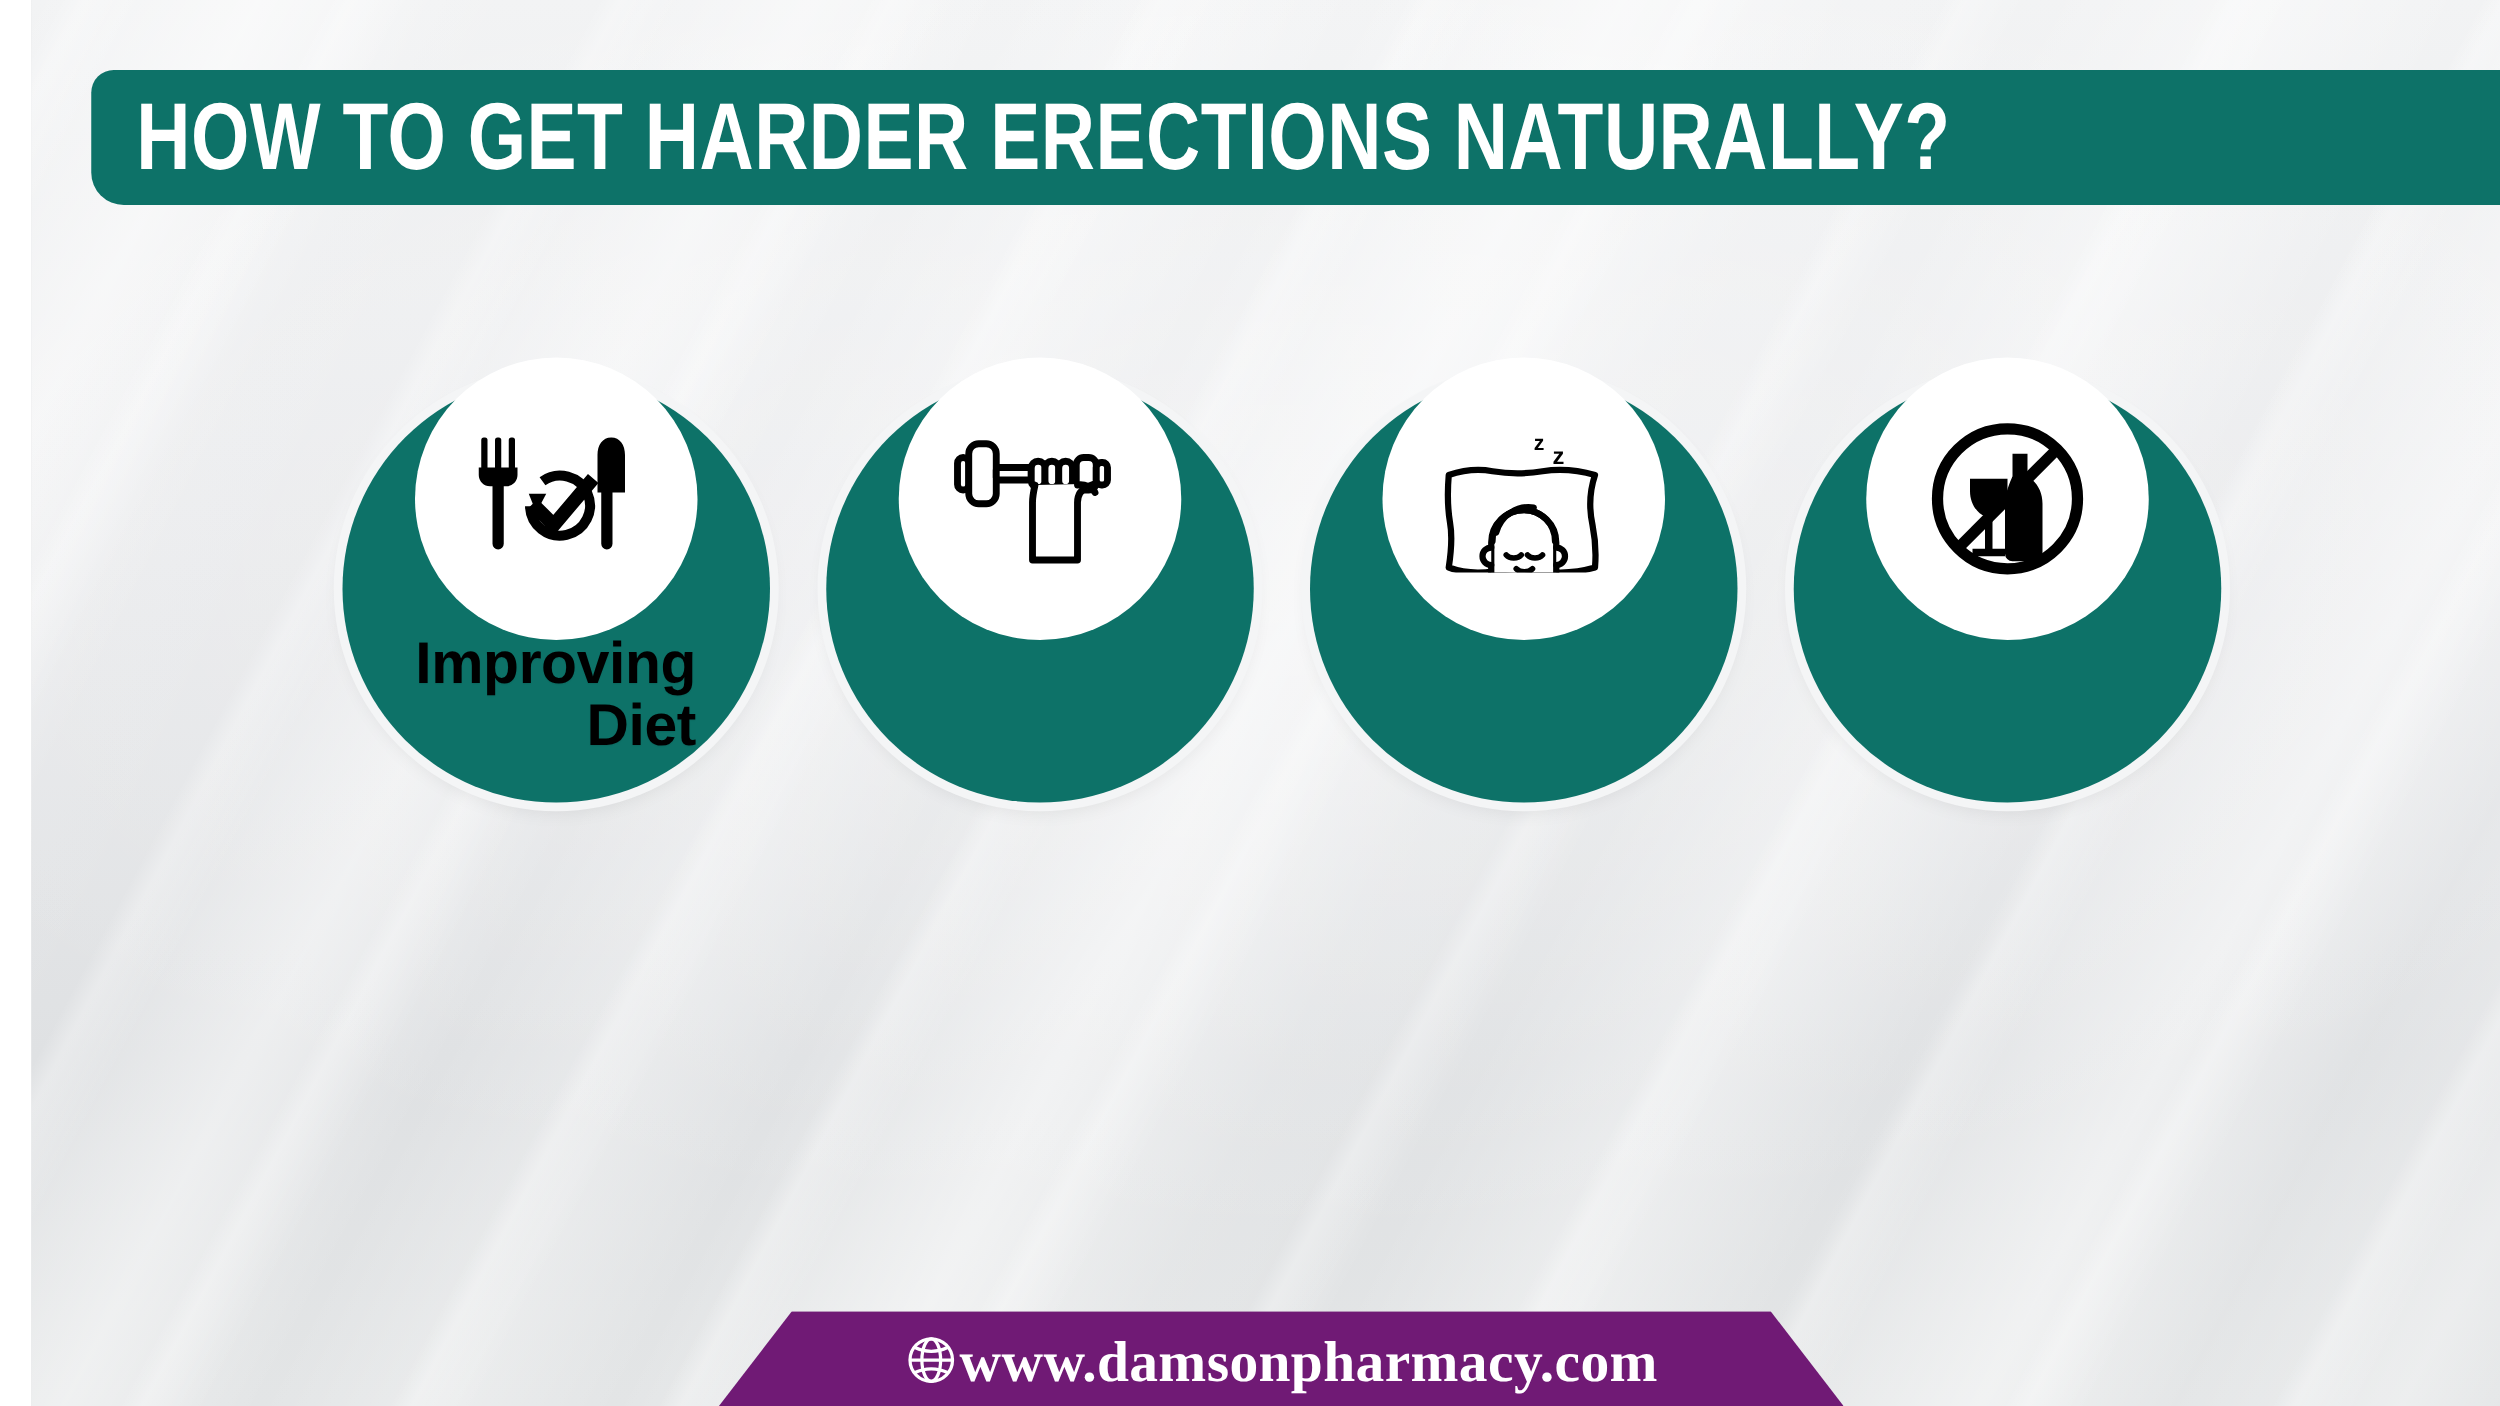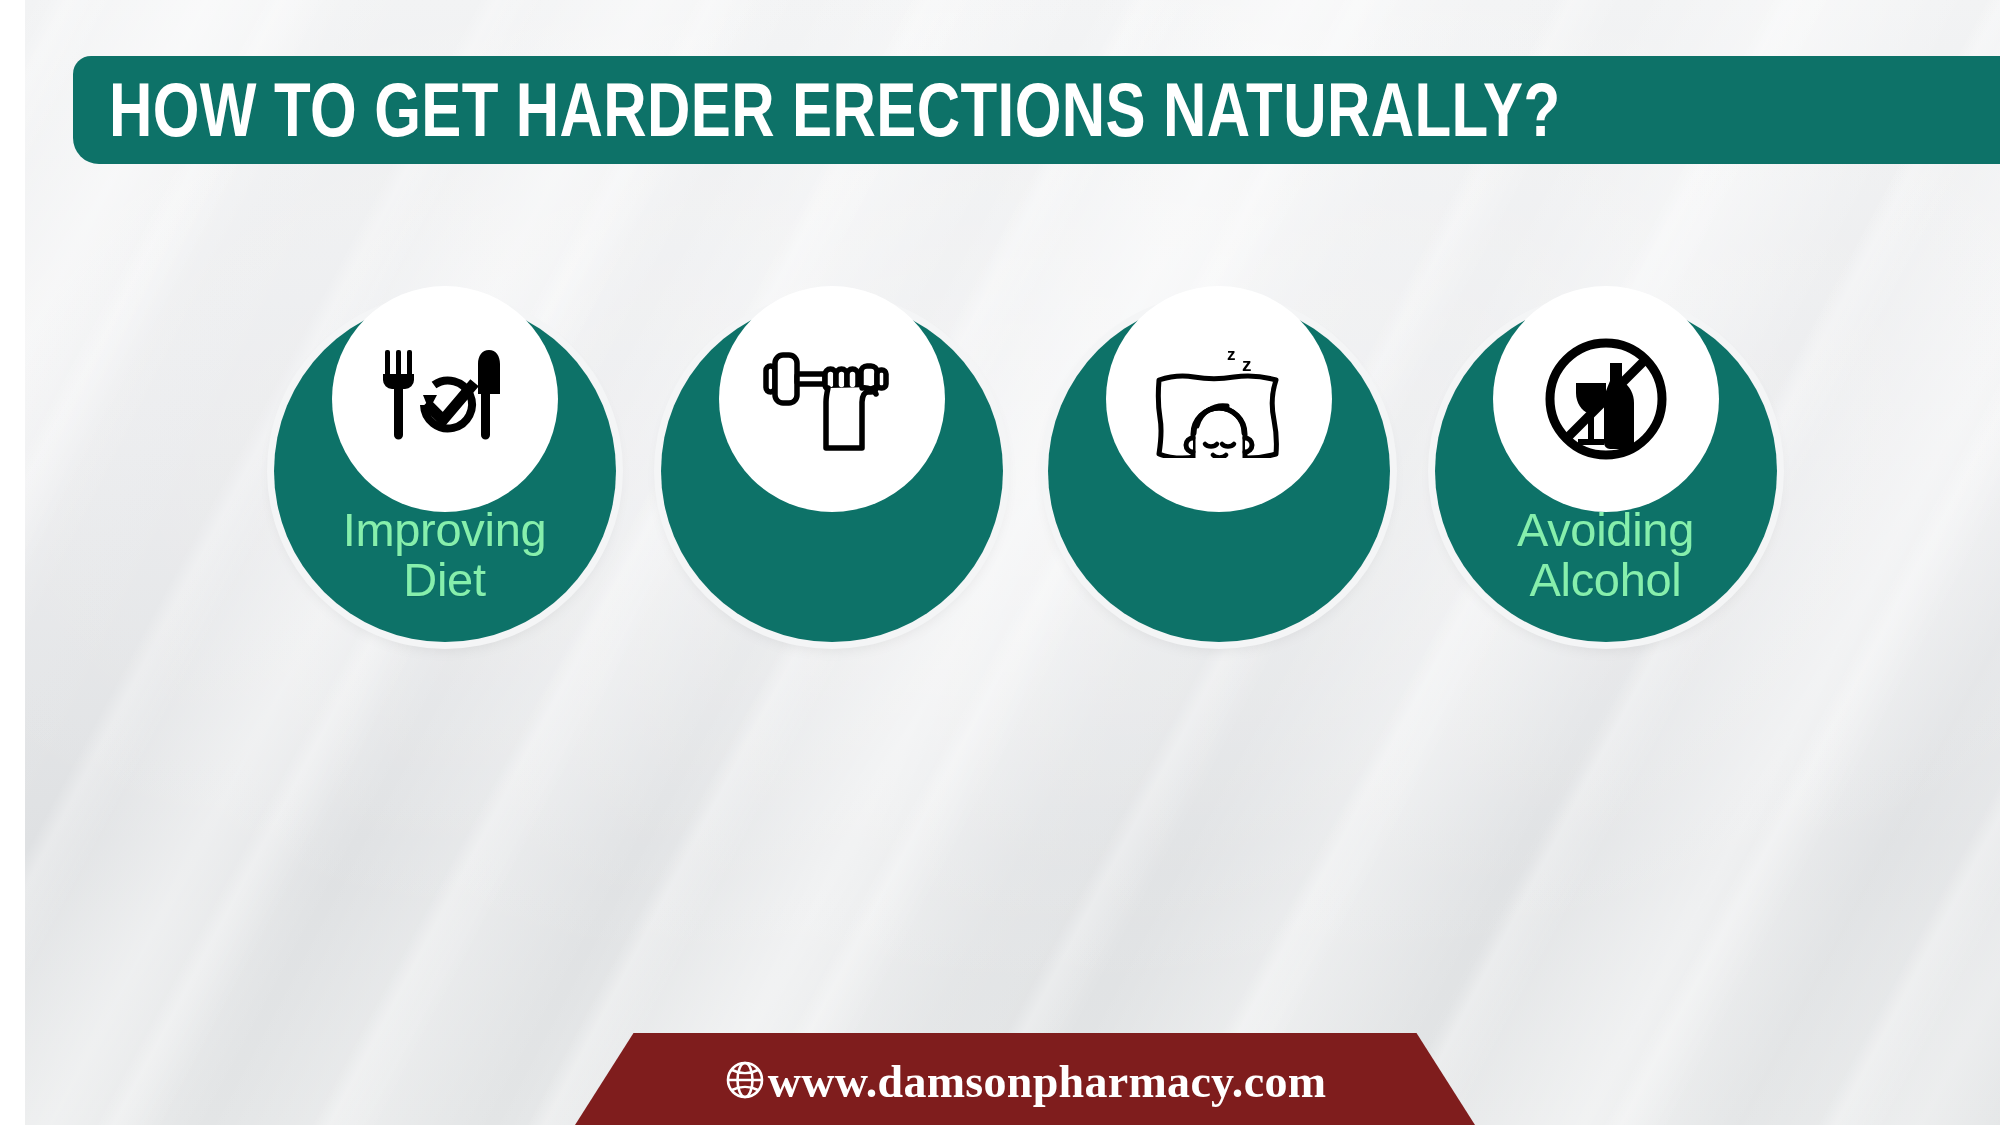--- a/index.html
+++ b/index.html
@@ -125,40 +125,40 @@
     background: #ffffff;
     display: flex;
     align-items: center;
     justify-content: center;
   }
   .icon-bubble svg { display: block; }
 
   .circle-label {
     position: relative;
     z-index: 2;
-    color: #86efac;
+    color: #000000;
     font-family: "Liberation Sans Narrow", "Liberation Sans", sans-serif;
-    font-weight: 400;
+    font-weight: 700;
     font-size: 47px;
     line-height: 1.08;
-    text-align: center;
+    text-align: right;
     letter-spacing: -0.3px;
     white-space: pre-line;
     text-shadow: 0 1px 1px rgba(0,0,0,0.08);
   }
 
   
   .footer-banner {
     position: absolute;
     left: 50%;
     transform: translateX(-50%);
     bottom: 0;
     width: 900px;
-    height: 92px;
-    background: #7f1d1d;
+    height: 76px;
+    background: #701a75;
     clip-path: polygon(6.5% 0%, 93.5% 0%, 100% 100%, 0% 100%);
     display: flex;
     align-items: center;
     justify-content: center;
     gap: 2px;
     padding-top: 6px;
   }
   .globe-icon { flex: 0 0 auto; display: block; }
   .footer-url {
     color: #ffffff;
@@ -279,22 +279,20 @@
             <g fill="#000">
               <path d="M68 28 h12 v18 c8 5 12 13 12 22 v40 a6 6 0 0 1 -6 6 h-18 a6 6 0 0 1 -6 -6 v-40 c0 -9 4 -17 6 -22 z"></path>
             </g>
 
             <circle cx="64" cy="64" r="56" fill="none" stroke="#000" stroke-width="9"></circle>
 
             <line x1="24.5" y1="103.5" x2="103.5" y2="24.5" stroke="#000" stroke-width="9" stroke-linecap="butt"></line>
           </svg>
         </span>
       </div>
-      <div class="circle-label">Avoiding
-Alcohol</div>
     </div>
 
   </div>
 
   <div class="footer-banner">
     <span class="globe-icon">
       <svg width="42" height="42" viewBox="0 0 42 42" fill="none" stroke="#ffffff" stroke-width="2.6">
         <circle cx="21" cy="21" r="17"></circle>
         <ellipse cx="21" cy="21" rx="7.5" ry="17"></ellipse>
         <line x1="4" y1="21" x2="38" y2="21"></line>

